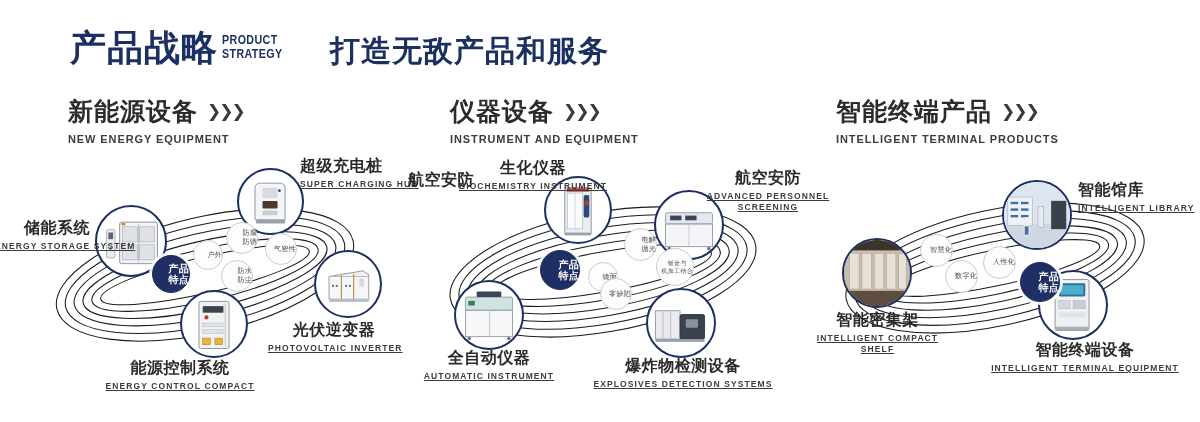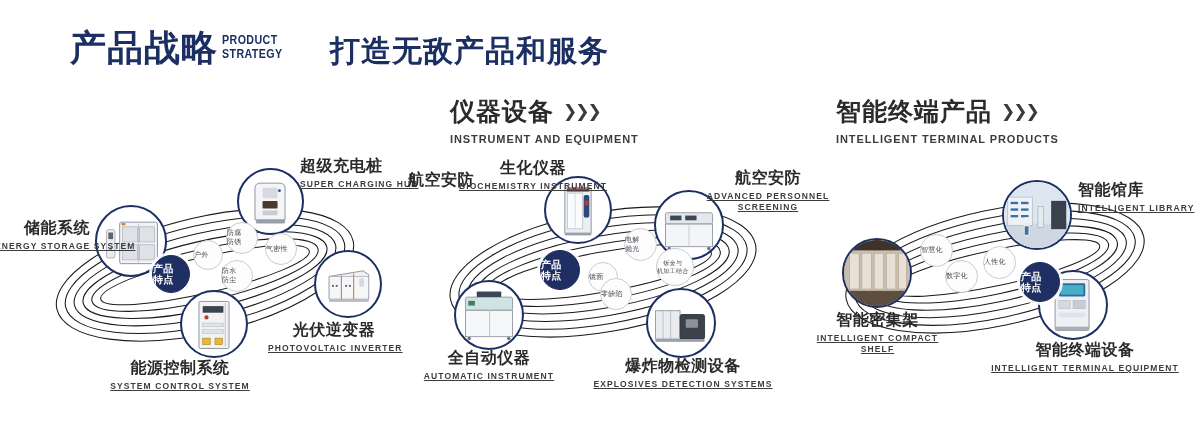--- a/index.html
+++ b/index.html
@@ -75,21 +75,21 @@
     font-size:8.5px;color:#3c3c3c;font-weight:bold;
     letter-spacing:1.1px;line-height:11px;margin-top:3px;text-decoration:underline;
   }
   .nlabel.ctr{text-align:center;}
   .nlabel.rgt{text-align:right;}
 
   
   .feat{
     position:absolute;border-radius:50%;
     border:1px solid #c9ccd4;background:#fdfdfe;
-    display:flex;align-items:center;justify-content:flex-start;
+    display:flex;align-items:center;justify-content:flex-end;
     text-align:center;box-sizing:border-box;
     font-size:7px;color:#4a4a52;line-height:9px;
     letter-spacing:.3px;font-weight:normal;
     font-family:"DejaVu Sans","Liberation Sans",sans-serif;
   }
   .feat.core{
     background:#1f2f63;border:1px solid #1f2f63;color:#fff;
     font-weight:bold;font-size:10px;line-height:11px;
     box-shadow:0 0 0 3px rgba(255,255,255,.9);
   }
@@ -101,20 +101,26 @@
 
   <div class="hdr">
     <div class="hdr-main">产品战略</div>
     <div class="hdr-en">
       <span>PRODUCT</span>
       <span>STRATEGY</span>
     </div>
     <div class="hdr-sub">打造无敌产品和服务</div>
   </div>
 
+  <div class="sec-head" style="left:68px;top:96px;">
+    <div class="sec-cn">
+      <span>新能源设备</span><span class="chev">❯❯❯</span>
+    </div>
+    <div class="sec-en">NEW ENERGY EQUIPMENT</div>
+  </div>
 
   <div class="sec-head" style="left:450px;top:96px;">
     <div class="sec-cn">
       <span>仪器设备</span><span class="chev">❯❯❯</span>
     </div>
     <div class="sec-en">INSTRUMENT AND EQUIPMENT</div>
   </div>
 
   <div class="sec-head" style="left:836px;top:96px;">
     <div class="sec-cn">
@@ -197,21 +203,21 @@
         <circle cx="26" cy="27" r="2.2" fill="#c0392b"></circle>
         <rect x="22" y="33" width="22" height="4" fill="#dfe2e7" stroke="#b3b8c1" stroke-width=".5"></rect>
         <rect x="22" y="40" width="22" height="4" fill="#dfe2e7" stroke="#b3b8c1" stroke-width=".5"></rect>
         <rect x="22" y="49" width="8" height="7" fill="#e8b63a" stroke="#a8821f" stroke-width=".6"></rect>
         <rect x="35" y="49" width="8" height="7" fill="#e8b63a" stroke="#a8821f" stroke-width=".6"></rect>
         <line x1="46" y1="12" x2="46" y2="58" stroke="#b0b5be" stroke-width=".8"></line>
       </svg>
     </div>
     <div class="nlabel ctr" style="left:80px;top:208px;width:200px;">
       <div class="cn">能源控制系统</div>
-      <div class="en">SYSTEM CONTROL SYSTEM</div>
+      <div class="en">ENERGY CONTROL COMPACT</div>
     </div>
 
     <div class="feat core" style="left:152px;top:105px;width:38px;height:38px;">
         <span style="white-space:pre-line">产品
 特点</span>
       </div>
     <div class="feat" style="left:193px;top:90px;width:30px;height:30px;">
         <span style="white-space:pre-line">户外</span>
       </div>
     <div class="feat" style="left:226px;top:72px;width:32px;height:32px;">

